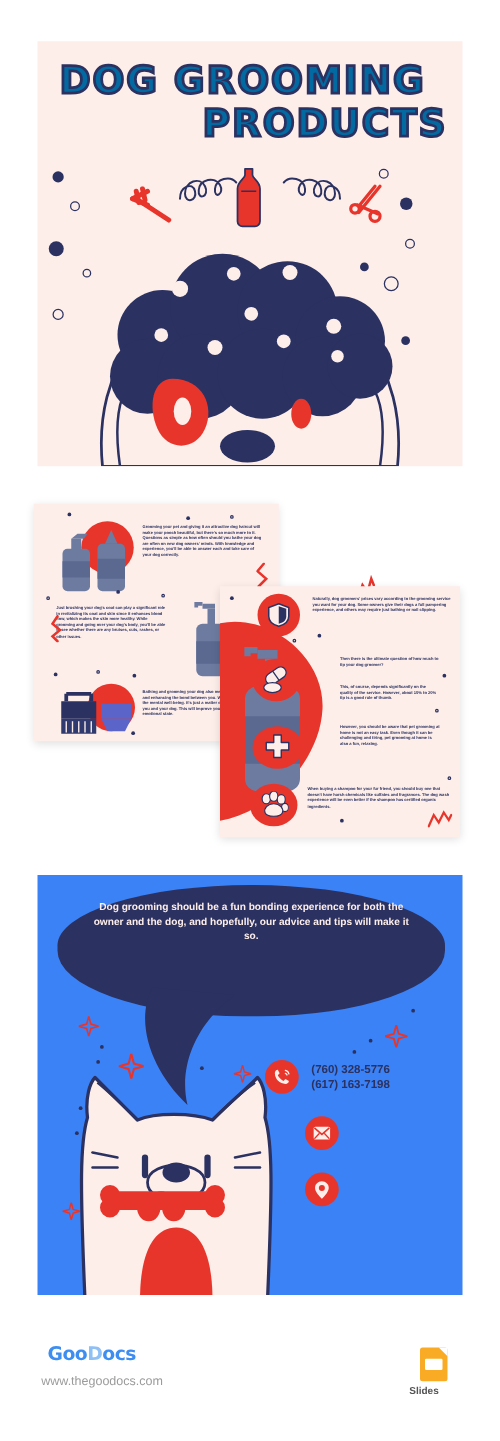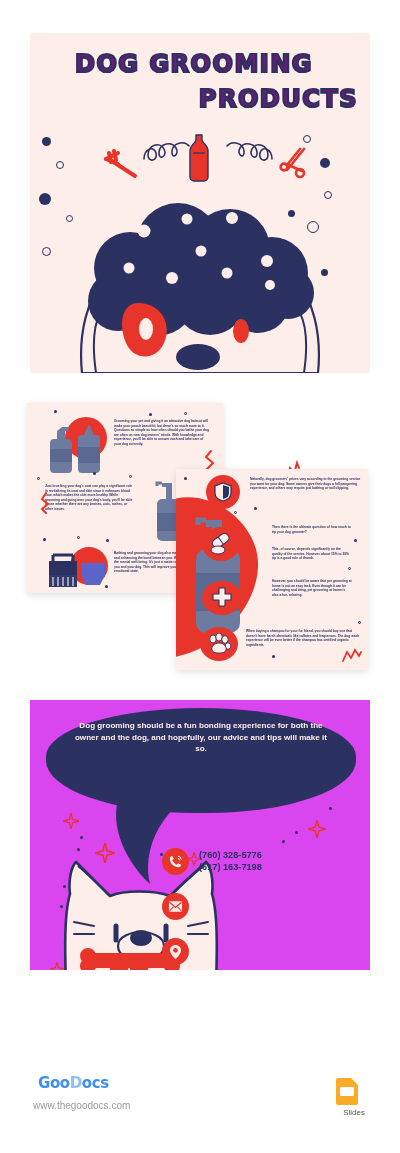--- a/index.html
+++ b/index.html
@@ -14,24 +14,24 @@
   
   .panel-hero {
     position: absolute; left: 30px; top: 33px;
     width: 340px; height: 340px;
     background: #fdeeea;
     overflow: hidden;
   }
   .hero-title {
     position: absolute; left: 0; top: 14px; width: 328px;
     text-align: center;
-    color: #701a75;
+    color: #0369a1;
     font-family: "DejaVu Sans", sans-serif;
     font-weight: bold;
-    font-size: 24px;
+    font-size: 30px;
     line-height: 35px;
     letter-spacing: 1.5px;
     -webkit-text-stroke: 2.2px #2b3160;
     text-transform: uppercase;
   }
   .hero-title .l2 { display:block;text-align:right; }
 
   .dots-layer { position:absolute; inset:0; }
   .dot { position: absolute; border-radius: 50%; }
   .dot.filled { background: #2b3160; }
@@ -61,37 +61,37 @@
     font-family: "Liberation Sans", sans-serif;
   }
   .redcirc { position:absolute; border-radius:50%; background:#e8352b; }
   .icon-circ {
     position:absolute; border-radius:50%; background:#e8352b;
     display:flex; align-items:center; justify-content:center;
   }
   .zig { position:absolute; }
 
   
-  .panel-bottom { position: absolute; left: 30px; top: 700px; width: 340px; height: 270px; background:#d946ef; overflow:hidden; }
+  .panel-bottom { position: absolute; left: 30px; top: 700px; width: 340px; height: 336px; background:#3b82f6; overflow:hidden; }
   .bubble {
     position:absolute; left: 16px; top: 8px; width: 310px; height: 105px;
     background:#2b3160; border-radius: 52% 52% 50% 50% / 48% 48% 52% 52%;
     z-index: 3;
   }
   .bubble-text {
     position:absolute; left: 16px; top: 20px; width: 310px;
     text-align:center; color:#fdeeea;
     font-size: 8.1px; line-height: 11.6px; font-weight: bold;
     z-index: 4; padding: 0 24px;
   }
   .bubble-text p + p { margin-top: 9px; }
   .bubble-tail { position:absolute; z-index:3; }
 
   .contact-list { position:absolute; right: 8px; top: 148px; width: 200px; z-index:5; }
-  .contact-row { display:flex; align-items:flex-start; margin-bottom: 18px; }
+  .contact-row { display:flex; align-items:flex-start; margin-bottom: 18px; justify-content: center; }
   .cic {
     width: 27px; height: 27px; border-radius: 50%; background:#e8352b;
     display:flex; align-items:center; justify-content:center; flex: 0 0 27px;
     margin-right: 10px;
   }
   .clines { color:#2b3160; font-weight:bold; font-size:9.2px; line-height:12.4px; padding-top:1px; }
 
   .sparkle { position:absolute; }
   .microdot { position:absolute; border-radius:50%; background:#2b3160; }
 
@@ -109,21 +109,21 @@
     background:#f9ab26; border-radius:2px;
   }
   .slides-fold {
     position:absolute; right:42px; top:18px;
     width:0;height:0;border-left:7px solid transparent;border-top:7px solid #fff;
   }
   .slides-inner {
     position:absolute; left:4px; top:9px; width:14px; height:9px;
     background:#fff; border-radius:1px;
   }
-  .slides-label { position:absolute; right:35px; top:48px; font-size:8px; color:#555; }
+  .slides-label { position:absolute; right:49px; top:48px; font-size:8px; color:#555;font-weight:bold; }
 </style>
 </head>
 <body>
 
 <div class="page">
 
   <div class="panel-hero">
 
     <div class="hero-title">
       <span>DOG GROOMING</span>

